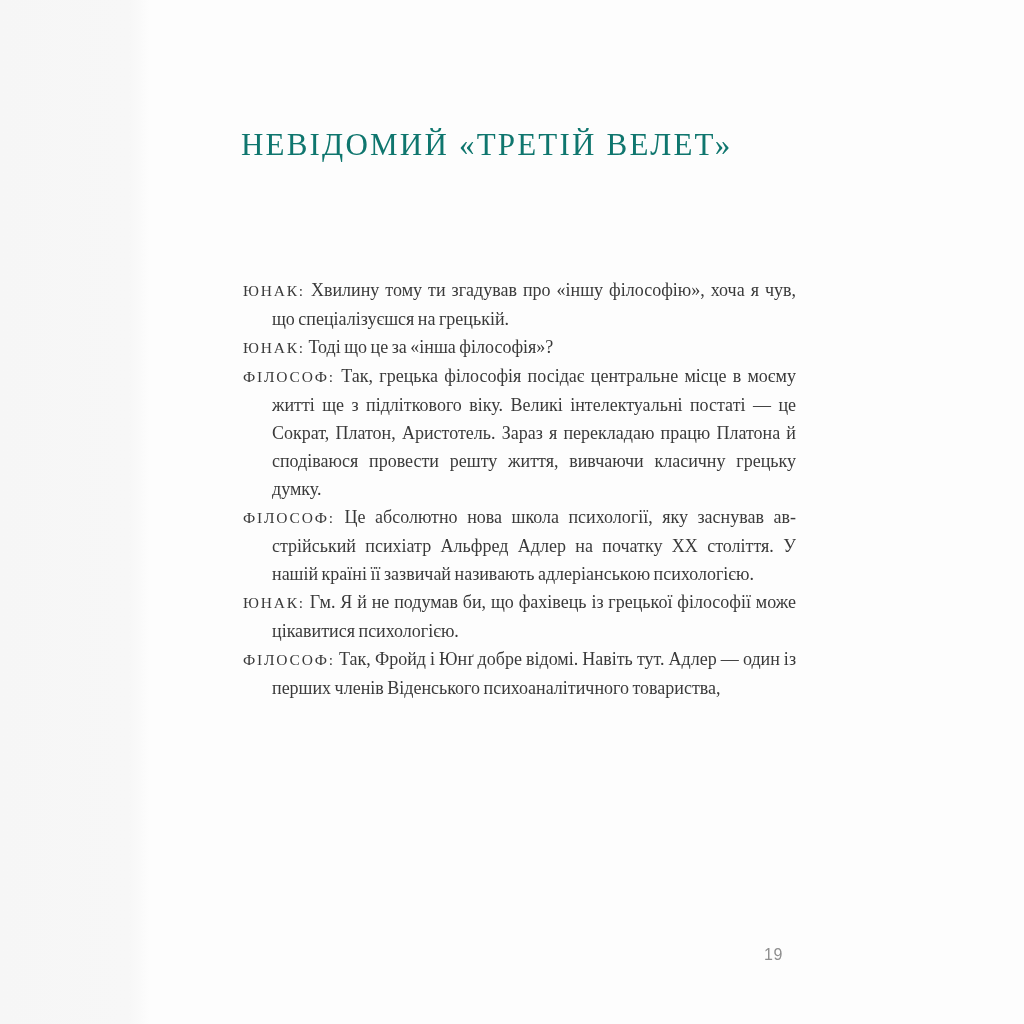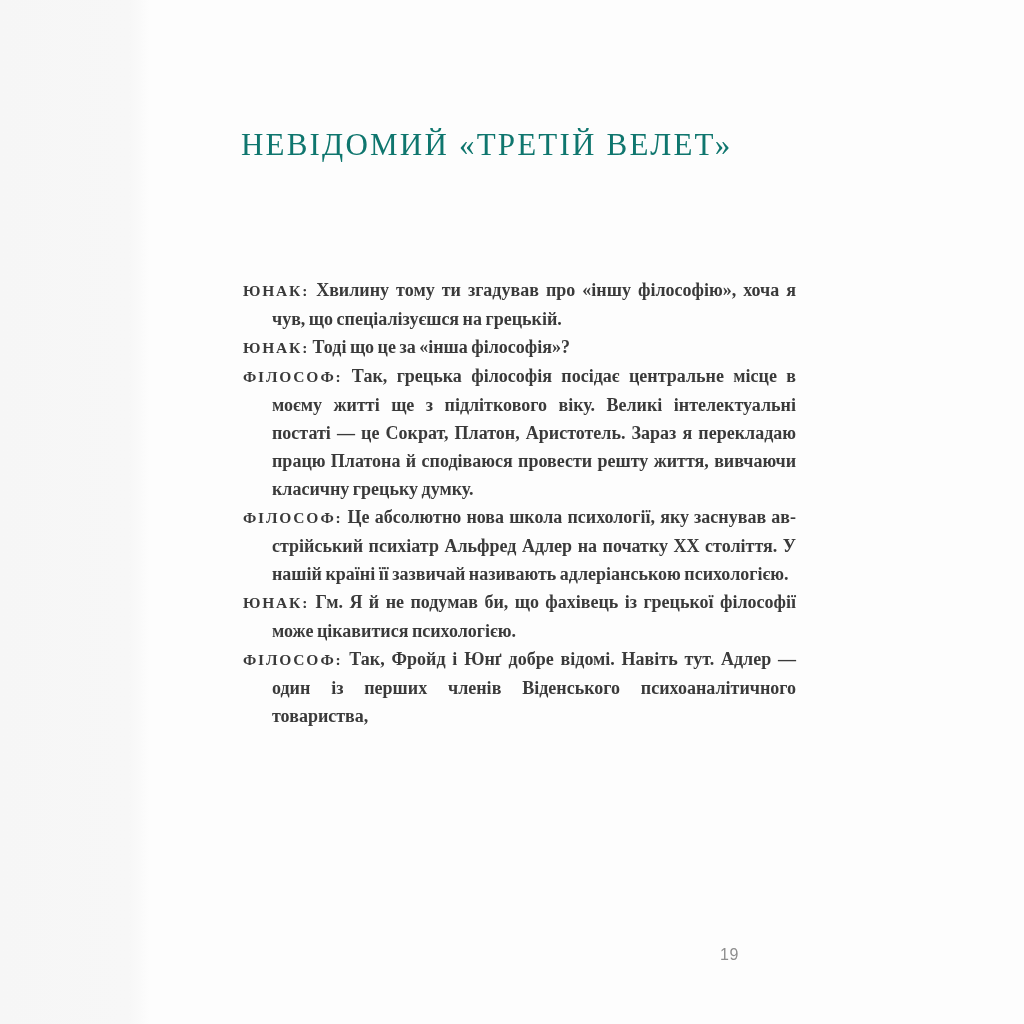--- a/index.html
+++ b/index.html
@@ -39,30 +39,29 @@
   }
   .para {
     margin: 0;
     font-size: 18px;
     line-height: 28px;
     text-align: justify;
     padding-left: 29px;
     text-indent: -29px;
     word-spacing: -1px;
     hyphens: manual;
-    font-weight: bold;
   }
   .speaker {
     font-size: 15.5px;
     letter-spacing: 1.8px;
     color: #3a3a3a;
   }
   .page-number {
     position: absolute;
-    left: 720px;
+    left: 764px;
     top: 946px;
     font-family: "Liberation Sans", sans-serif;
     font-size: 16px;
     color: #8e8e8e;
     letter-spacing: 0.5px;
   }
 </style>
 </head>
 <body>
 

